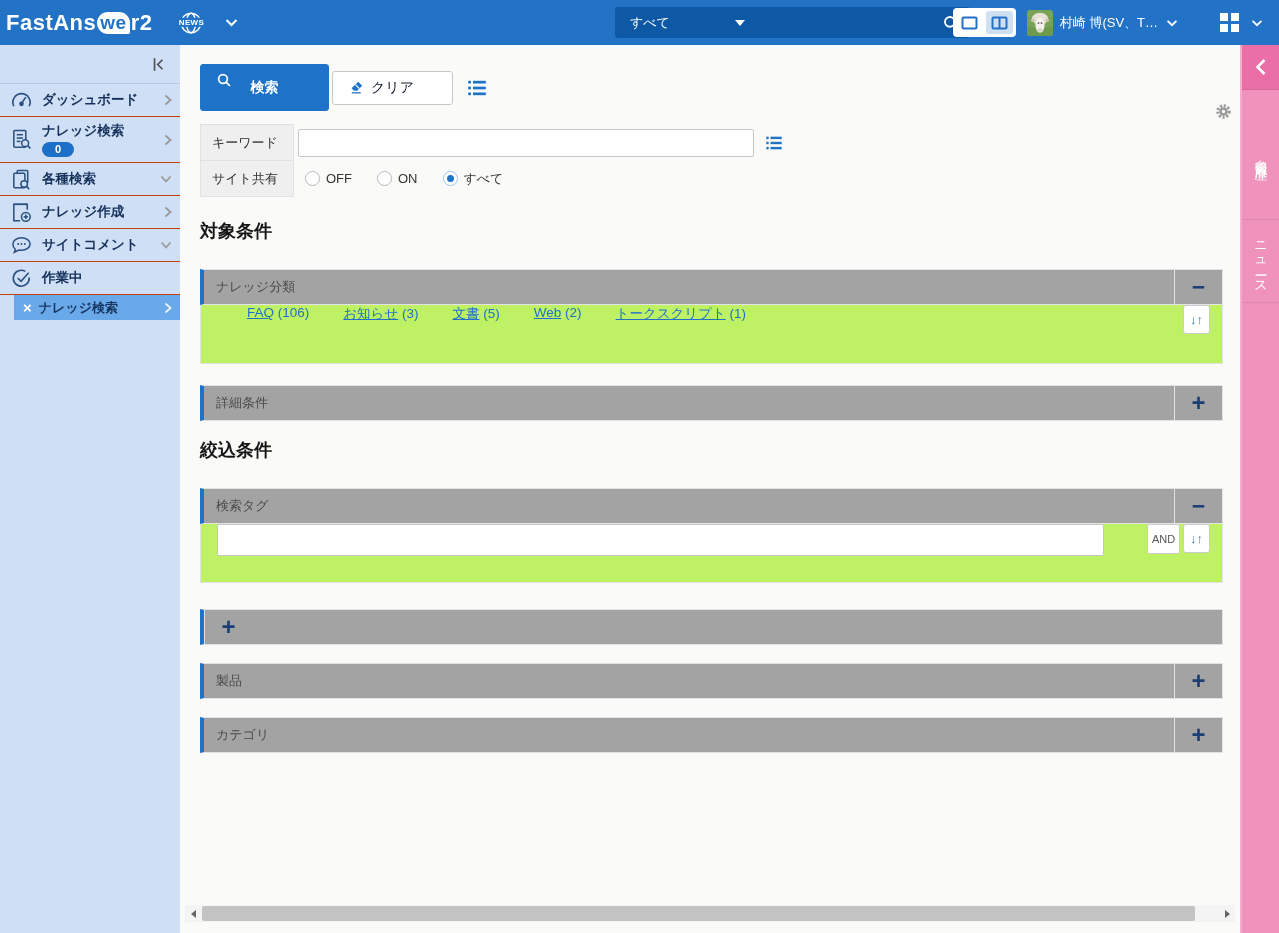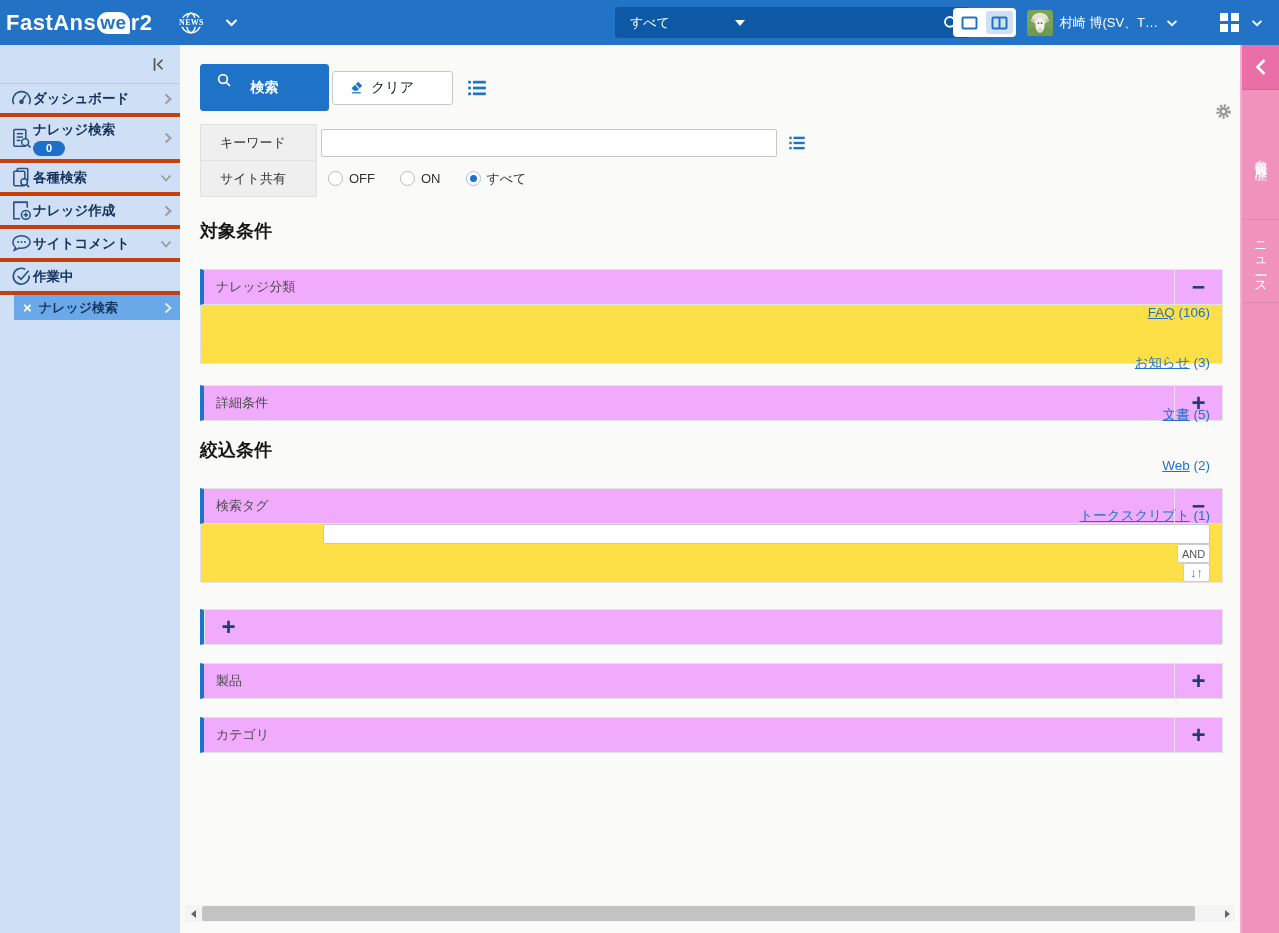--- a/index.html
+++ b/index.html
@@ -3,21 +3,21 @@
 <meta charset="utf-8">
 <style>
   * { margin:0; padding:0; box-sizing:border-box; }
   html,body { width:1279px; height:933px; overflow:hidden; }
   body { font-family:"Liberation Sans","DejaVu Sans",sans-serif; background:#fafaf8; position:relative; }
 
   
   .header { position:absolute; left:0; top:0; width:1279px; height:45px; background:#2273c6; display:flex; align-items:center; }
   .logo { margin-left:6px; display:flex; align-items:center; color:#fff; font-size:22px; font-weight:700; letter-spacing:.5px; cursor:pointer; }
   .logo-bubble { background:#fff; color:#2273c6; border-radius:12px 12px 2px 12px; padding:1px 3px 2px; margin:0 1px; font-size:19px; line-height:1; display:inline-block; }
-  .news { margin-left:26px; display:flex; align-items:center; gap:21px; cursor:pointer;font-family:Liberation Serif, serif; }
+  .news { margin-left:26px; display:flex; align-items:center; gap:21px; cursor:pointer; }
   .globe-wrap { position:relative; width:26px; height:26px; }
   .news-label { position:absolute; left:50%; top:50%; transform:translate(-50%,-58%); font-size:8px; font-weight:700; color:#fff; background:#2273c6; padding:0 1px; letter-spacing:.3px; }
   .chev-down-w, .chev-left-w { display:inline-flex; }
 
   .hsearch { position:absolute; left:615px; top:7px; width:355px; height:31px; background:#0d59a5; border-radius:3px; display:flex; align-items:center; }
   .scope { display:flex; align-items:center; width:130px; padding-left:15px; color:#fff; font-size:13px; cursor:pointer; }
   .scope-caret { margin-left:auto; width:0; height:0; border-left:5px solid transparent; border-right:5px solid transparent; border-top:6px solid #fff; }
   .hsearch-icon { margin-left:auto; margin-right:10px; cursor:pointer; display:flex; }
 
   .hright { position:absolute; right:10px; top:0; height:45px; display:flex; align-items:center; }
@@ -29,21 +29,21 @@
   .uname { color:#fff; font-size:13px; margin-left:7px; white-space:nowrap; cursor:pointer; }
   .uchev { margin-left:8px; display:flex; cursor:pointer; }
   .grid-ico { display:grid; grid-template-columns:8px 8px; gap:3px; margin-left:42px; cursor:pointer; }
   .grid-ico i { width:8px; height:8px; background:#fff; display:block; }
   .gchev { margin-left:12px; margin-right:6px; display:flex; cursor:pointer; }
 
   
   .sidebar { position:absolute; left:0; top:45px; width:180px; height:888px; background:#cfdff5; }
   .collapse-row { height:39px; border-bottom:1px solid #b7c9e6; display:flex; align-items:center; justify-content:flex-end; padding-right:12px; }
   .collapse-btn { cursor:pointer; display:flex; }
-  .s-item { display:flex; align-items:center; padding:0 8px 0 10px; border-bottom:4px solid #c2410c; height:33px; cursor:pointer; }
+  .s-item { display:flex; align-items:center; gap:9px; padding:0 8px 0 10px; border-bottom:1px solid #c2410c; height:33px; cursor:pointer; }
   .s-item.tall { height:46px; }
   .s-ico { width:23px; height:23px; display:flex; flex:0 0 auto; }
   .s-label { font-size:13.5px; font-weight:600; color:#16325c; flex:1; }
   .s-chev { display:flex; flex:0 0 auto; }
   .badge { display:inline-block; background:#1d70c8; color:#fff; font-size:11px; font-weight:700; line-height:15px; padding:0 13px; border-radius:9px; margin-top:2px; }
   .s-open-tab { margin-left:14px; height:25px; background:#69a9ea; display:flex; align-items:center; padding:0 8px 0 9px; gap:7px; cursor:pointer; }
   .s-open-tab .x-ico::before { content:"×"; color:#fff; font-size:15px; font-weight:700; line-height:1; }
   .s-open-tab .t-label { font-size:13px; font-weight:600; color:#17355e; flex:1; }
 
   
@@ -60,40 +60,40 @@
   .btn-search { position:relative; width:129px; height:47px; background:#1e73c8; border:1px solid #1e73c8; border-radius:3px; color:#fff; font-size:14px; font-weight:700; display:flex; align-items:center; justify-content:center; cursor:pointer; }
   .btn-search svg { position:absolute; left:15px; top:7px; }
   .btn-clear { position:relative; width:121px; height:34px; background:#fff; border:1px solid #c8c8c8; border-radius:3px; color:#0f172a; font-size:14px; display:flex; align-items:center; justify-content:center; margin-left:3px; cursor:pointer; }
   .btn-clear svg { position:absolute; left:15px; top:7px; }
   .list-ico { margin-left:15px; display:flex; cursor:pointer; }
   .gear { position:absolute; right:8px; top:58px; cursor:pointer; display:flex; }
 
   .form { margin:13px 0 0 20px; }
   .form-row { display:flex; }
   .form-row + .form-row { margin-top:-1px; }
-  .f-label { width:117px; height:37px; background:#efeff0; border:1px solid #e1e1e1; font-size:13px; color:#333; display:flex; align-items:center; padding-left:19px; }
+  .f-label { width:94px; height:37px; background:#efeff0; border:1px solid #e1e1e1; font-size:13px; color:#333; display:flex; align-items:center; padding-left:11px; }
   .f-value { display:flex; align-items:center; }
   .kw-input { width:456px; height:28px; border:1px solid #c6c6c6; border-radius:2px; margin-left:4px; font-size:13px; padding:0 8px; background:#fff; }
   .kw-list-ico { margin-left:12px; display:flex; cursor:pointer; }
   .radios { display:flex; align-items:center; gap:25px; margin-left:11px; }
   .radio-opt { display:flex; align-items:center; gap:6px; cursor:pointer; }
   .rdot { width:15px; height:15px; border-radius:50%; border:1px solid #b9b9b9; background:#fff; position:relative; }
   .rdot.sel { border:1px solid #9fc4ea; }
   .rdot.sel::after { content:""; position:absolute; left:3px; top:3px; width:7px; height:7px; border-radius:50%; background:#1e73c8; }
   .radio-opt span.rtxt { font-size:13px; color:#333; }
 
   .sec-heading { margin:22px 0 0 20px; font-size:18px; font-weight:700; color:#161616; }
 
   .panel { width:1023px; margin-left:20px; }
-  .panel-h { height:36px; background:#f0abfc; border:1px solid #e3e3e3; border-left:4px solid #1e73c8; display:flex; align-items:center; }
+  .panel-h { height:36px; background:#a3a3a3; border:1px solid #e3e3e3; border-left:4px solid #1e73c8; display:flex; align-items:center; }
   .p-title { flex:1; padding-left:12px; font-size:13px; color:#4a4a4a; }
   .p-toggle { width:48px; height:100%; border-left:1px solid #e3e3e3; display:flex; align-items:center; justify-content:center; cursor:pointer; }
   .glyph-minus::before { content:"−"; color:#1c3f73; font-size:23px; font-weight:700; line-height:1; }
   .glyph-plus::before { content:"+"; color:#1c3f73; font-size:24px; font-weight:700; line-height:1; }
-  .panel-b { background:#fde047; border:1px solid #e3e3e3; border-top:none; height:59px; display:flex; align-items:flex-end;flex-direction:column; }
+  .panel-b { background:#bef264; border:1px solid #e3e3e3; border-top:none; height:59px; display:flex; align-items:flex-start; }
   .links-row { padding:0 12px 0 46px; gap:34px; }
   .klink { font-size:13.5px; color:#2172c7; text-decoration:none; cursor:pointer; white-space:nowrap; }
   .klink .kl { text-decoration:underline; }
   .sort-btn { margin-left:auto; width:27px; height:29px; background:#fff; border:1px solid #ccc; border-radius:3px; display:flex; align-items:center; justify-content:center; cursor:pointer; }
   .sort-btn b { color:#2b82d4; font-size:13px; font-weight:700; }
   .sort-btn b.sd::before { content:"↓"; }
   .sort-btn b.su::before { content:"↑"; }
   .tag-row { padding:0 12px 0 16px; }
   .tag-input { width:887px; height:32px; border:1px solid #c6c6c6; border-radius:2px; font-size:13px; padding:0 8px; background:#fff; }
   .and-btn { margin-left:auto; width:33px; height:30px; background:#fff; border:1px solid #ccc; border-radius:2px; font-size:11px; color:#555; display:flex; align-items:center; justify-content:center; cursor:pointer; }

